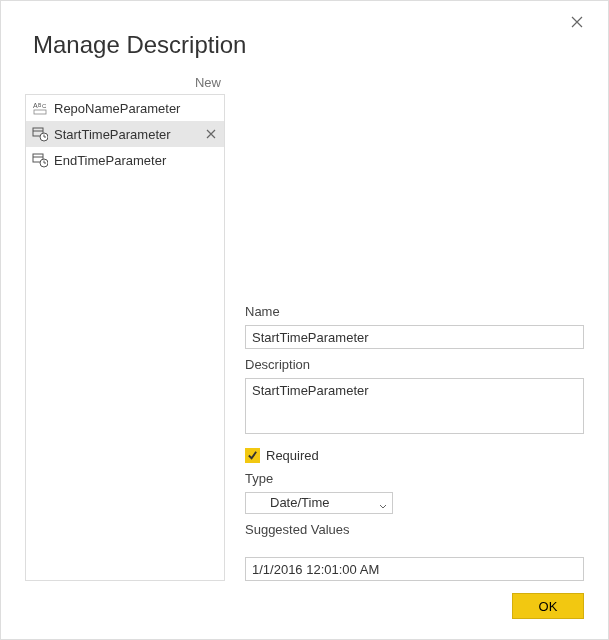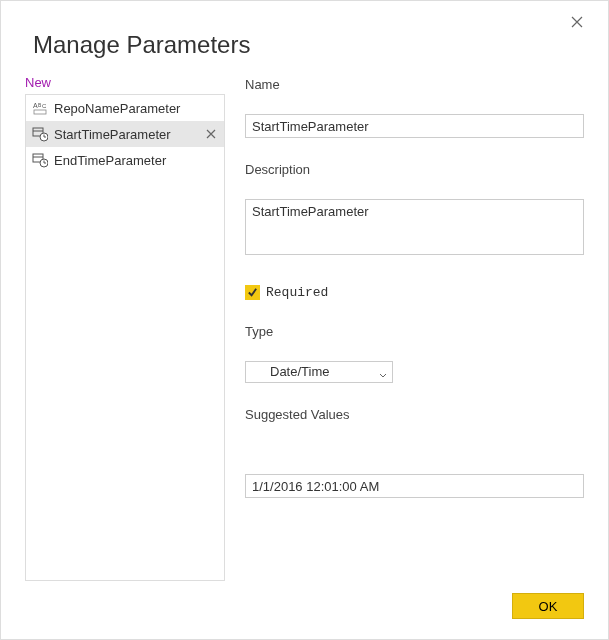--- a/index.html
+++ b/index.html
@@ -42,22 +42,22 @@
     display: flex;
     gap: 20px;
     min-height: 0;
   }
   .left-pane {
     width: 200px;
     display: flex;
     flex-direction: column;
   }
   .new-row {
-    text-align: left;
-    color: #a21caf;
+    text-align: right;
+    color: #737373;
     font-size: 13px;
     margin-bottom: 4px;
     padding-right: 4px;
     cursor: pointer;
   }
   .param-list {
     flex: 1;
     border: 1px solid #ddd;
     background: #fff;
   }
@@ -89,21 +89,22 @@
     color: #666;
     flex-shrink: 0;
     display: flex; align-items: center; justify-content: center;
     visibility: hidden;
   }
   .param-item.selected .param-x { visibility: visible; }
   .right-pane {
     flex: 1;
     display: flex;
     flex-direction: column;
-    gap: 22px;
+    gap: 6px;
+    justify-content: flex-end;
   }
   .field-label {
     font-size: 13px;
     color: #444;
     margin-top: 2px;
   }
   .text-input {
     width: 100%;
     height: 24px;
     border: 1px solid #ccc;
@@ -118,21 +119,20 @@
     padding: 4px 6px;
     font: inherit;
     color: #333;
     resize: none;
   }
   .checkbox-row {
     display: flex;
     align-items: center;
     gap: 6px;
     margin-top: 8px;
-    font-family: Liberation Mono, monospace;
   }
   .checkbox {
     width: 15px; height: 15px;
     background: #f2c811;
     display: flex;
     align-items: center;
     justify-content: center;
     cursor: pointer;
   }
   .checkbox svg { display: block; }
@@ -188,21 +188,21 @@
 <div class="dialog">
 
   <div class="close-row">
     <div class="close-x">
       <svg viewBox="0 0 12 12" width="12" height="12">
           <path d="M1 1 L11 11 M11 1 L1 11" stroke="currentColor" stroke-width="1.2" fill="none"></path>
         </svg>
     </div>
   </div>
 
-  <div class="title">Manage Parameters</div>
+  <div class="title">Manage Description</div>
 
   <div class="body">
 
     <div class="left-pane">
       <div class="new-row">New</div>
       <div class="param-list">
 
         <div class="param-item">
           <span class="param-icon">
             <svg viewBox="0 0 16 16" width="16" height="16">

